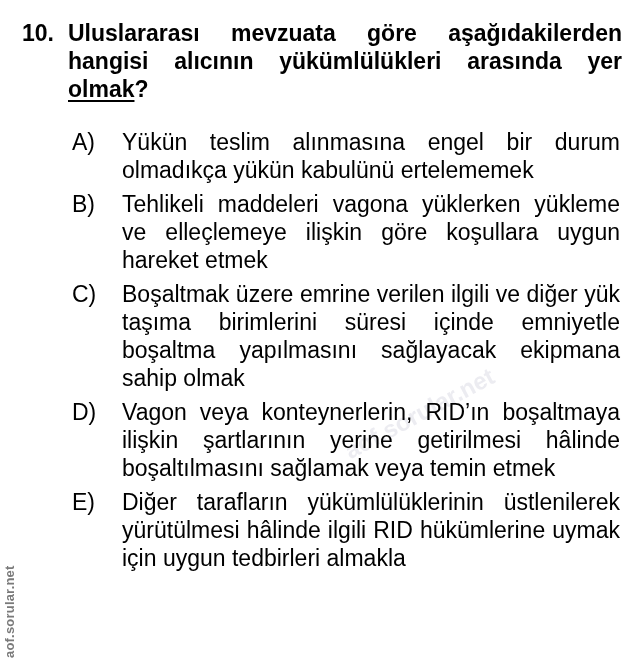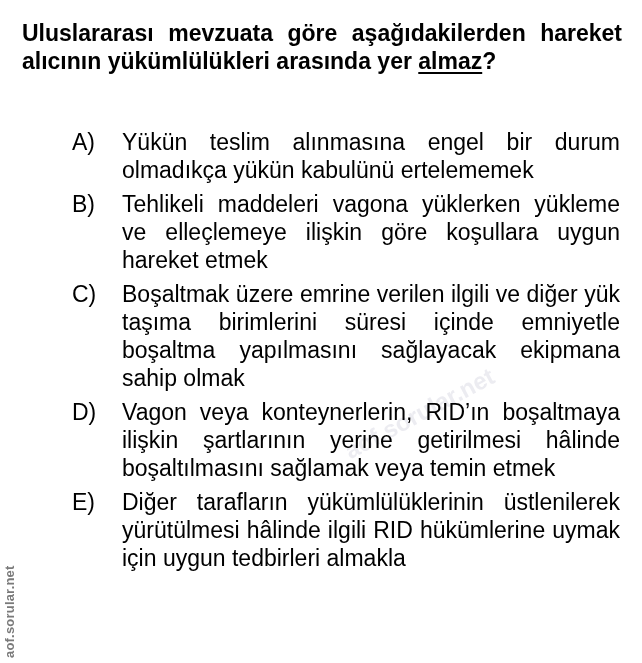--- a/index.html
+++ b/index.html
@@ -84,21 +84,22 @@
       white-space: nowrap;
       pointer-events: none;
     }
   </style>
 </head>
 <body>
 
 <div class="wm-diagonal">aof.sorular.net</div>
 
 <div class="question">
-  <div class="q-text"><span>Uluslararası mevzuata göre aşağıdakilerden hareket alıcının yükümlülükleri arasında yer </span><u>almaz</u><span>?</span></div>
+  <div class="q-number">10.</div>
+  <div class="q-text"><span>Uluslararası mevzuata göre aşağıdakilerden hangisi alıcının yükümlülükleri arasında yer </span><u>olmak</u><span>?</span></div>
 </div>
 
 <div class="options">
   <div class="option">
     <div class="opt-letter">A)</div>
     <div class="opt-text">Yükün teslim alınmasına engel bir durum olmadıkça yükün kabulünü ertelememek</div>
   </div>
   <div class="option">
     <div class="opt-letter">B)</div>
     <div class="opt-text">Tehlikeli maddeleri vagona yüklerken yükleme ve elleçlemeye ilişkin göre koşullara uygun hareket etmek</div>

